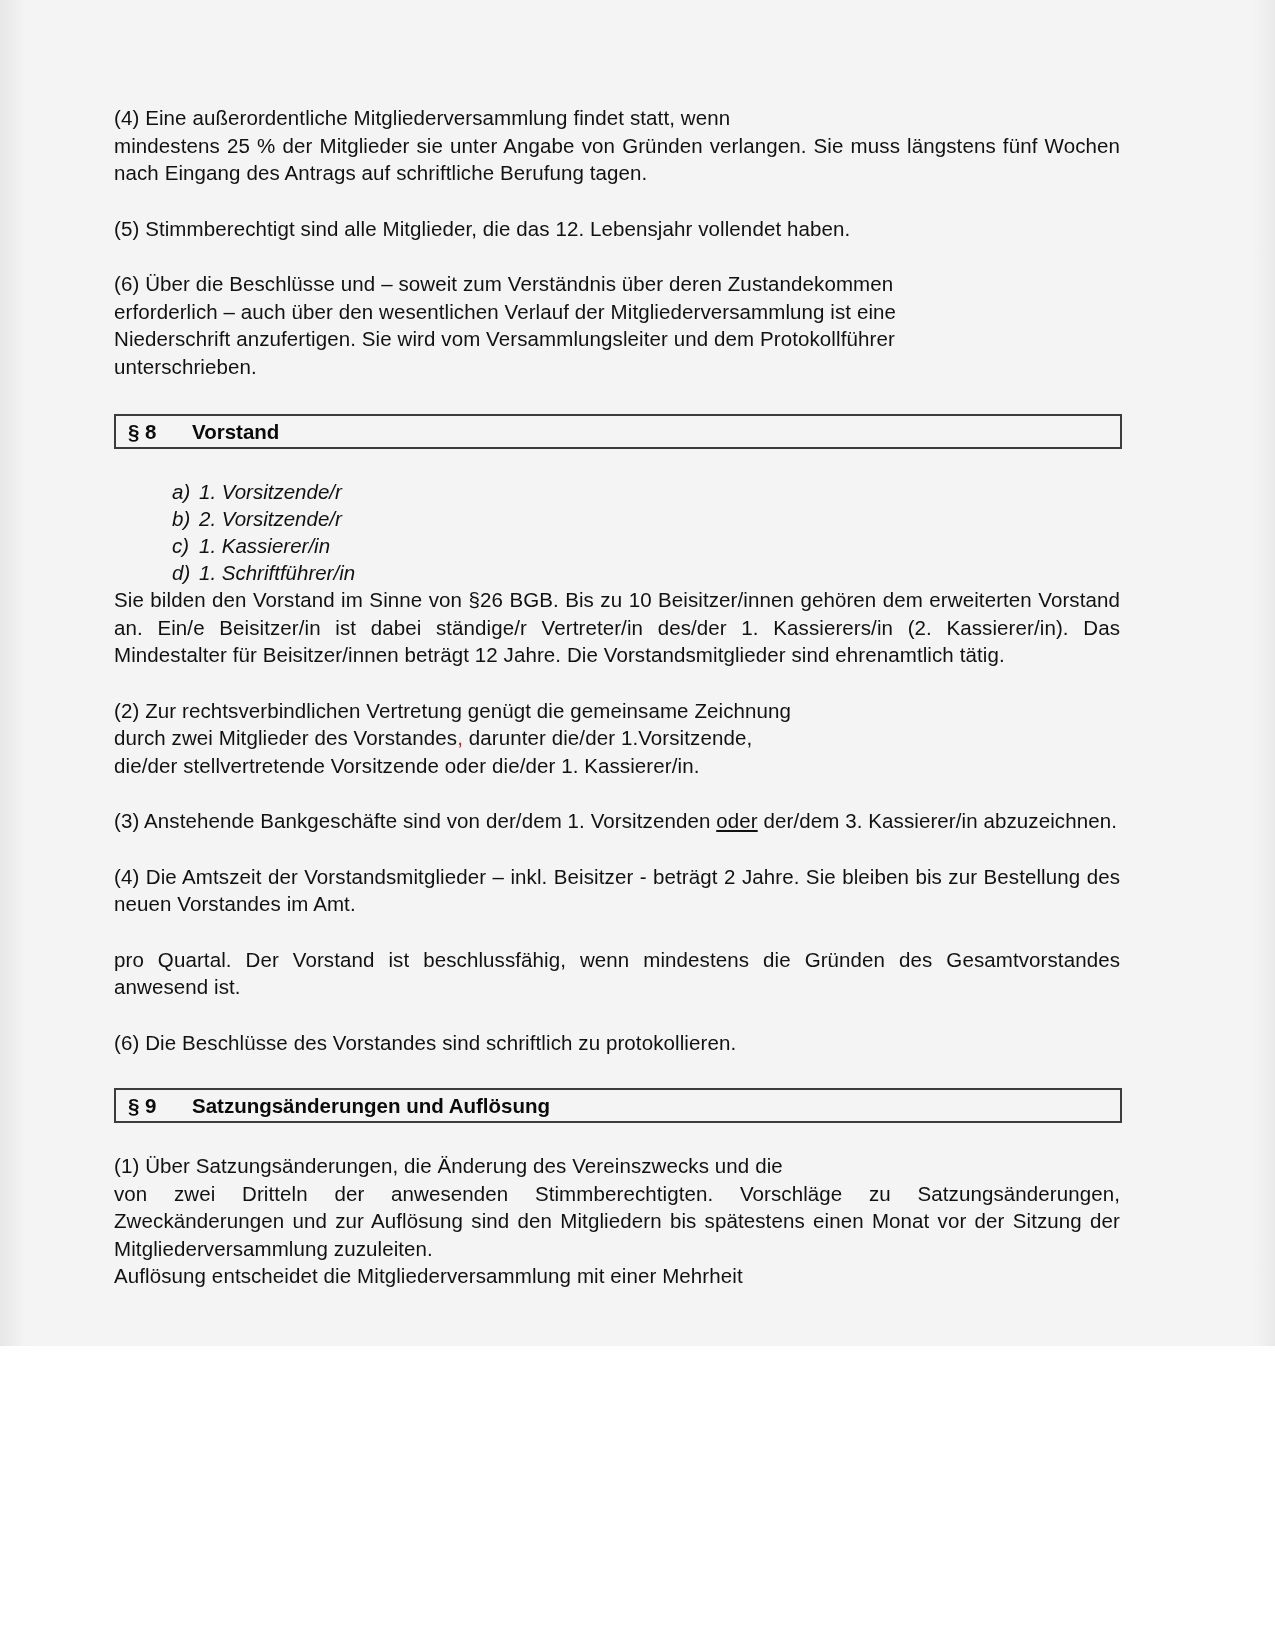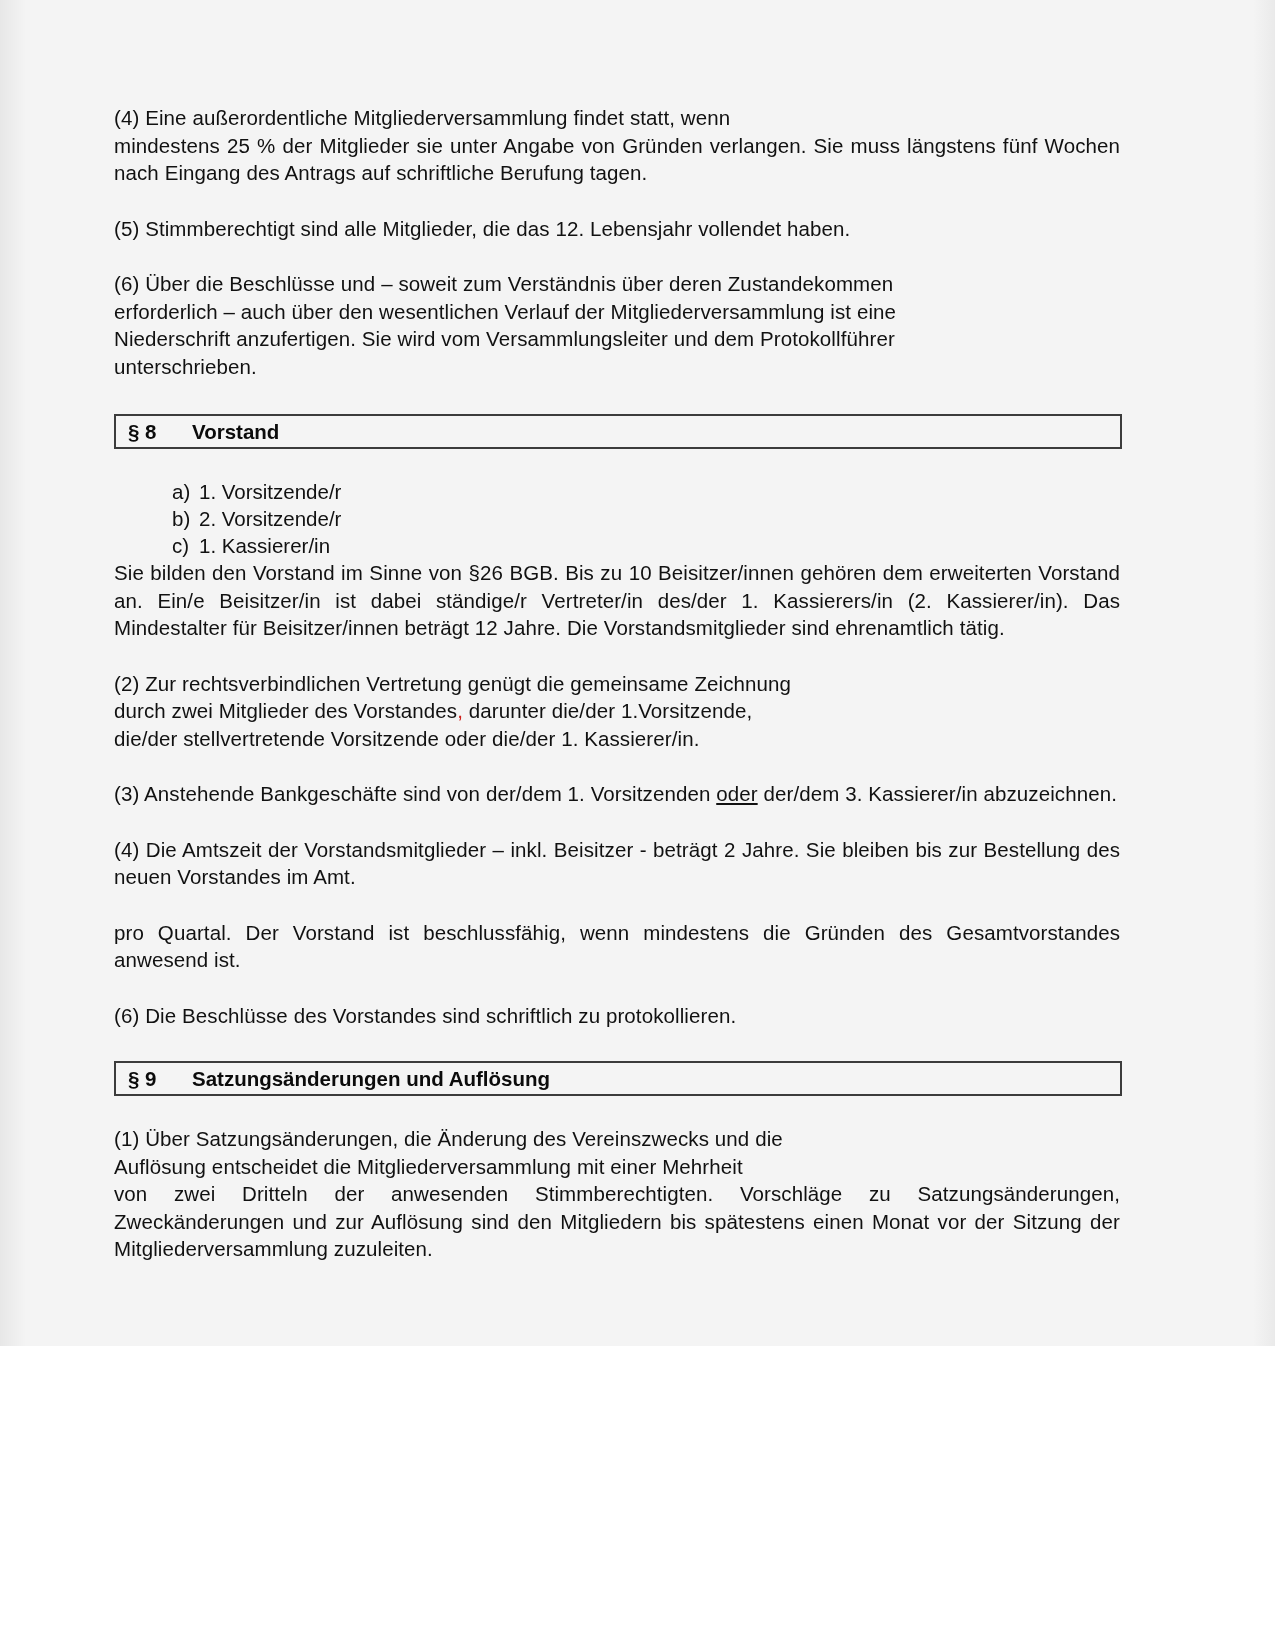--- a/index.html
+++ b/index.html
@@ -84,20 +84,21 @@
   ol.abc {
     list-style: none;
     margin: 0;
     padding: 0 0 0 58px;
   }
   ol.abc li {
     font-size: 20.5px;
     line-height: 27px;
     color: #111111;
     white-space: nowrap;
+    font-style: italic;
   }
   ol.abc li .lbl {
     display: inline-block;
     width: 27px;
   }
 
   .red-comma { color: #d0211c; }
   .uline { text-decoration: underline; }
 
   
@@ -177,20 +178,23 @@
     <ol class="abc">
       <li>
         <span class="lbl">a)</span><span>1. Vorsitzende/r</span>
       </li>
       <li>
         <span class="lbl">b)</span><span>2. Vorsitzende/r</span>
       </li>
       <li>
         <span class="lbl">c)</span><span>1. Kassierer/in</span>
       </li>
+      <li>
+        <span class="lbl">d)</span><span>1. Schriftführer/in</span>
+      </li>
     </ol>
 
     <p class="para just">Sie bilden den Vorstand im Sinne von §26 BGB. Bis zu 10 Beisitzer/innen gehören dem erweiterten Vorstand an. Ein/e Beisitzer/in ist dabei ständige/r Vertreter/in des/der 1. Kassierers/in (2. Kassierer/in). Das Mindestalter für Beisitzer/innen beträgt 12 Jahre. Die Vorstandsmitglieder sind ehrenamtlich tätig.</p>
 
     <div class="gap-md"></div>
 
     <p class="para">(2) Zur rechtsverbindlichen Vertretung genügt die gemeinsame Zeichnung</p>
     <p class="para"><span>durch zwei Mitglieder des Vorstandes</span><span class="red-comma">,</span><span> darunter die/der 1.Vorsitzende,</span></p>
     <p class="para">die/der stellvertretende Vorsitzende oder die/der 1. Kassierer/in.</p>
 
@@ -213,22 +217,22 @@
     <div style="height:32px;"></div>
 
     <div class="sec-box">
       <span class="sec-num">§ 9</span>
       <span class="sec-title">Satzungsänderungen und Auflösung</span>
     </div>
 
     <div style="height:29px;"></div>
 
     <p class="para">(1) Über Satzungsänderungen, die Änderung des Vereinszwecks und die</p>
+    <p class="para just">von zwei Dritteln der anwesenden Stimmberechtigten. Vorschläge zu Satzungsänderungen, Zweckänderungen und zur Auflösung sind den Mitgliedern bis spätestens einen Monat vor der Sitzung der Mitgliederversammlung zuzuleiten.</p>
     <p class="para">Auflösung entscheidet die Mitgliederversammlung mit einer Mehrheit</p>
-    <p class="para just">von zwei Dritteln der anwesenden Stimmberechtigten. Vorschläge zu Satzungsänderungen, Zweckänderungen und zur Auflösung sind den Mitgliedern bis spätestens einen Monat vor der Sitzung der Mitgliederversammlung zuzuleiten.</p>
 
   </div>
 
   <div class="footer">
     <div class="footer-rule" style="background: rgb(79, 127, 184);"></div>
     <div class="footer-row">
       <div class="footer-left">
         <div class="footer-title">Satzung des Jugendring Kasel 1974 e.V.</div>
         <div class="footer-sub">(Neufassung vom 29. Januar 2017)</div>
       </div>

